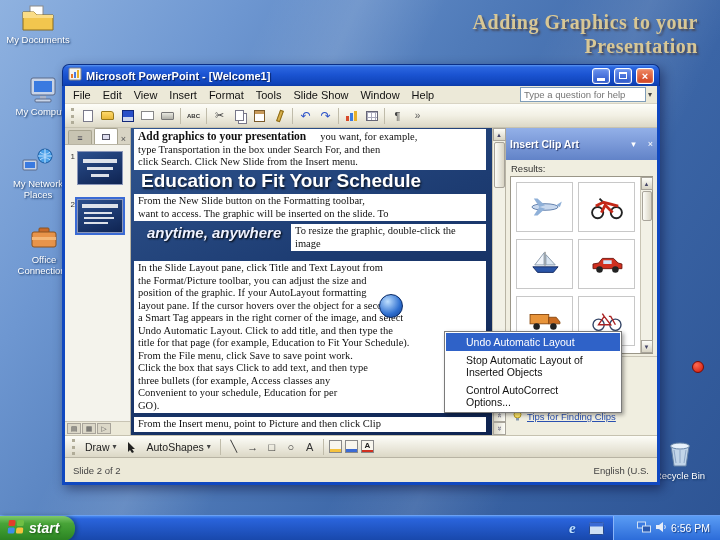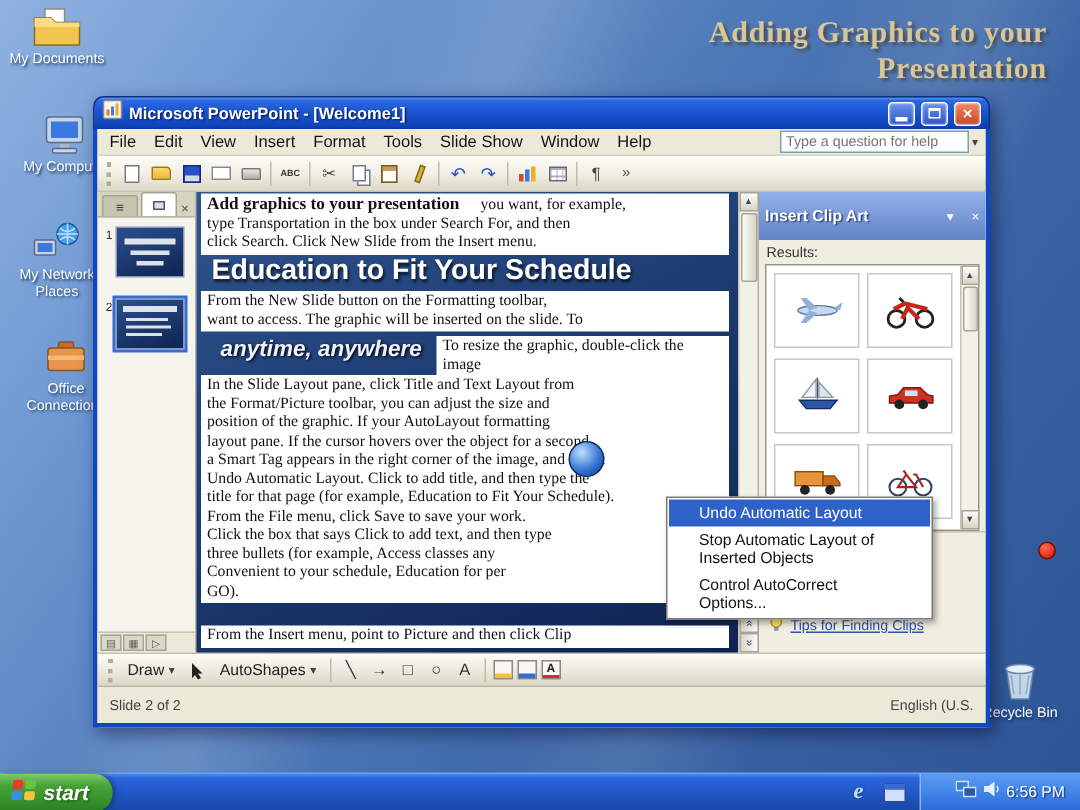--- a/index.html
+++ b/index.html
@@ -68,21 +68,21 @@
 .viewbtns{height:14px;display:flex;gap:1px;padding:1px 2px;background:#ece9d8;border-top:1px solid #c8c4b4}
 .vbtn{width:14px;height:11px;border:1px solid #a8a49a;background:#dcd8c8;font-size:7px;display:flex;align-items:center;justify-content:center;color:#555}
 .main{flex:1;position:relative;background:#8896a8;min-width:0}
 .slide{position:absolute;left:0;top:0;right:13px;bottom:0;overflow:hidden;
  background:linear-gradient(155deg,#30558f 0%,#1d3c72 45%,#0e2350 100%)}
 .sl-title{position:absolute;top:42px;left:10px;right:4px;color:#fff;font-weight:bold;font-size:19px;
  text-shadow:1px 2px 2px rgba(0,0,0,.7);white-space:nowrap}
 .sl-sub{position:absolute;top:96px;left:16px;color:#eef2ff;font-weight:bold;font-style:italic;font-size:15px;text-shadow:1px 1px 2px #000}
 .tblock{position:absolute;left:3px;right:6px;background:#fff;color:#101010;font-family:"Liberation Serif",serif;
  font-size:10.5px;line-height:12.5px;padding:1px 4px;z-index:3}
-.tb1{top:1px}.tb2{top:66px}.tb3{top:96px;left:160px;right:6px}.tb4{top:122px}.tb5{top:289px}
+.tb1{top:1px}.tb2{top:66px}.tb3{top:96px;left:160px;right:6px}.tb4{top:133px}.tb5{top:289px}
 .tbh{font-weight:bold;font-size:11.5px;display:inline;margin-right:14px}
 .globe{position:absolute;left:248px;top:166px;width:24px;height:24px;border-radius:50%;z-index:4;
  background:radial-gradient(circle at 35% 30%,#bfe0ff,#2e6fd0 60%,#123c88);border:1px solid #0a2a66}
 .vscroll{position:absolute;right:0;top:0;bottom:0;width:13px;background:#f2f1e6;border-left:1px solid #c8c4b4;
  display:flex;flex-direction:column;align-items:center}
 .sbtn{width:13px;height:13px;background:linear-gradient(180deg,#fdfdf8,#d8d4c4);border:1px solid #a8a49a;
  font-size:6px;color:#446;display:flex;align-items:center;justify-content:center;flex:0 0 auto}
 .sbtn.rot{transform:rotate(90deg);font-size:8px}
 .sthumb{width:11px;height:46px;margin-top:1px;background:linear-gradient(90deg,#fdfdf8,#d8d4c4);border:1px solid #a8a49a;border-radius:2px}
 .sspacer{flex:1}
@@ -327,21 +327,21 @@
             </div>
 
             <div class="tblock tb4">
               <div>In the Slide Layout pane, click Title and Text Layout from</div>
               <div>the Format/Picture toolbar, you can adjust the size and</div>
               <div>position of the graphic. If your AutoLayout formatting</div>
               <div>layout pane. If the cursor hovers over the object for a second,</div>
               <div>a Smart Tag appears in the right corner of the image, and select</div>
               <div>Undo Automatic Layout. Click to add title, and then type the</div>
               <div>title for that page (for example, Education to Fit Your Schedule).</div>
-              <div>From the File menu, click Save to save your work.</div>
+              <div>From the File menu, click Save to save point work.</div>
               <div>Click the box that says Click to add text, and then type</div>
               <div>three bullets (for example, Access classes any</div>
               <div>Convenient to your schedule, Education for per</div>
               <div>GO).</div>
             </div>
 
             <div class="tblock tb5">
               <div>From the Insert menu, point to Picture and then click Clip</div>
             </div>
 

